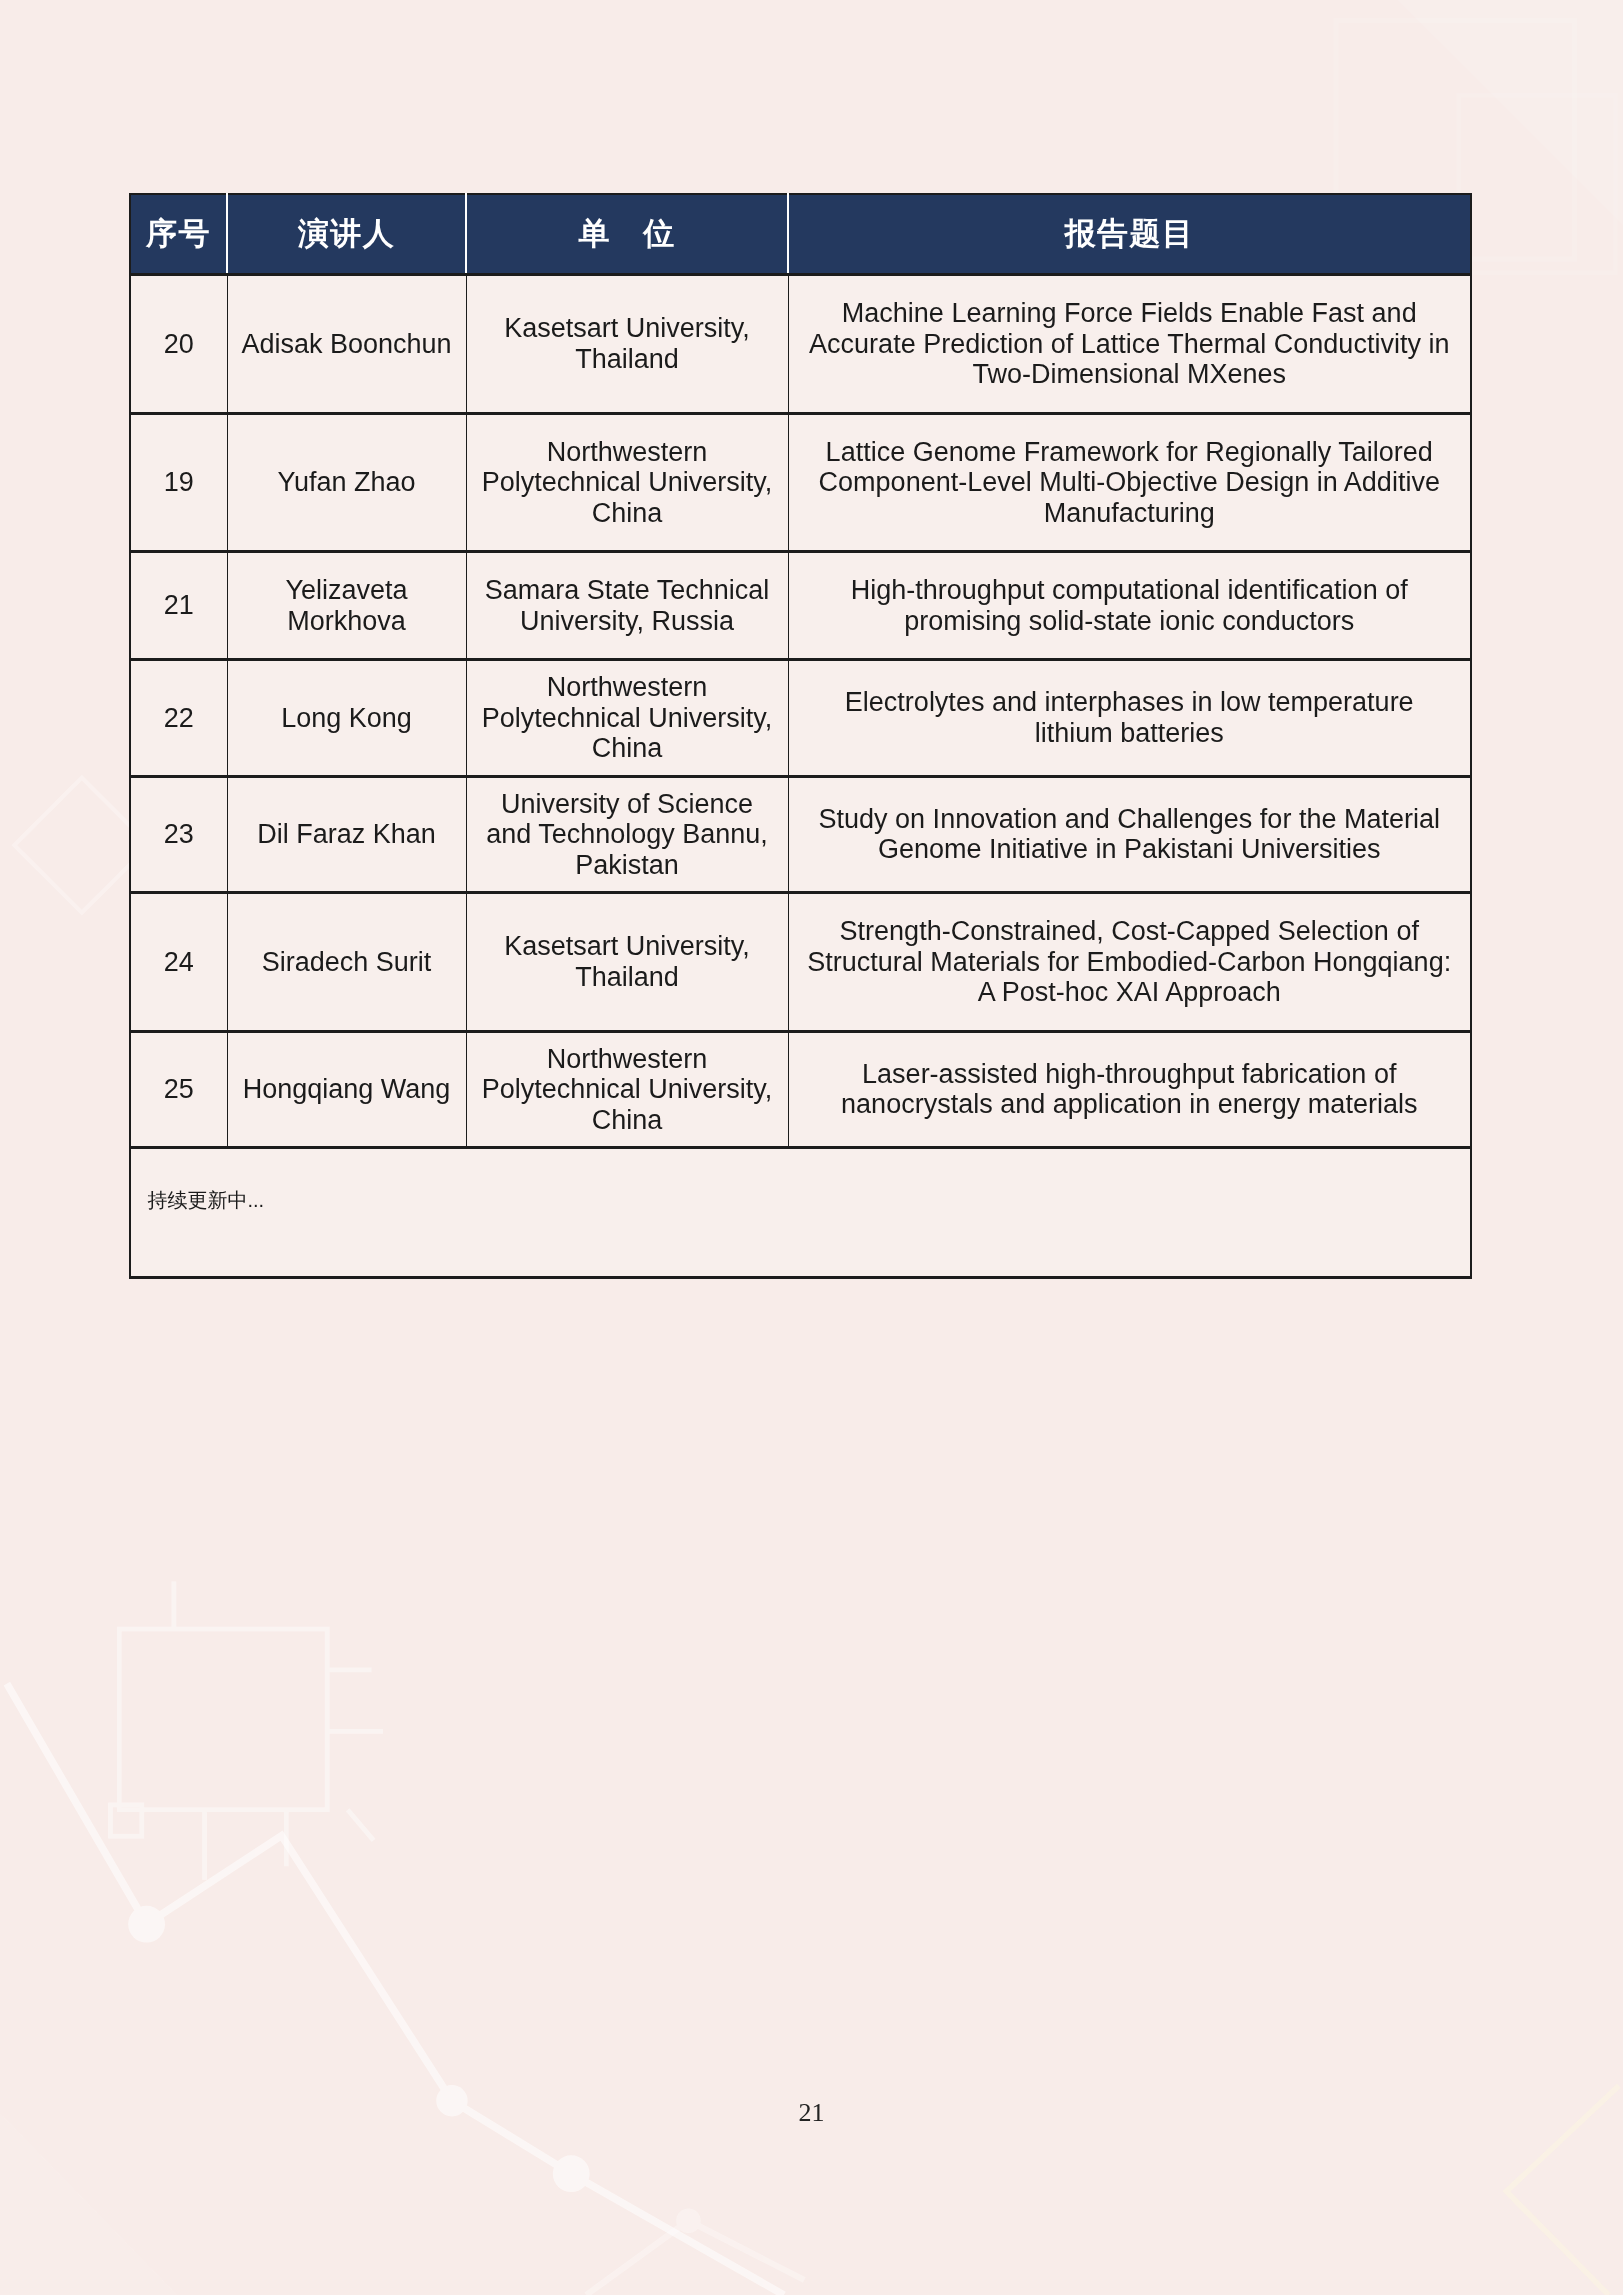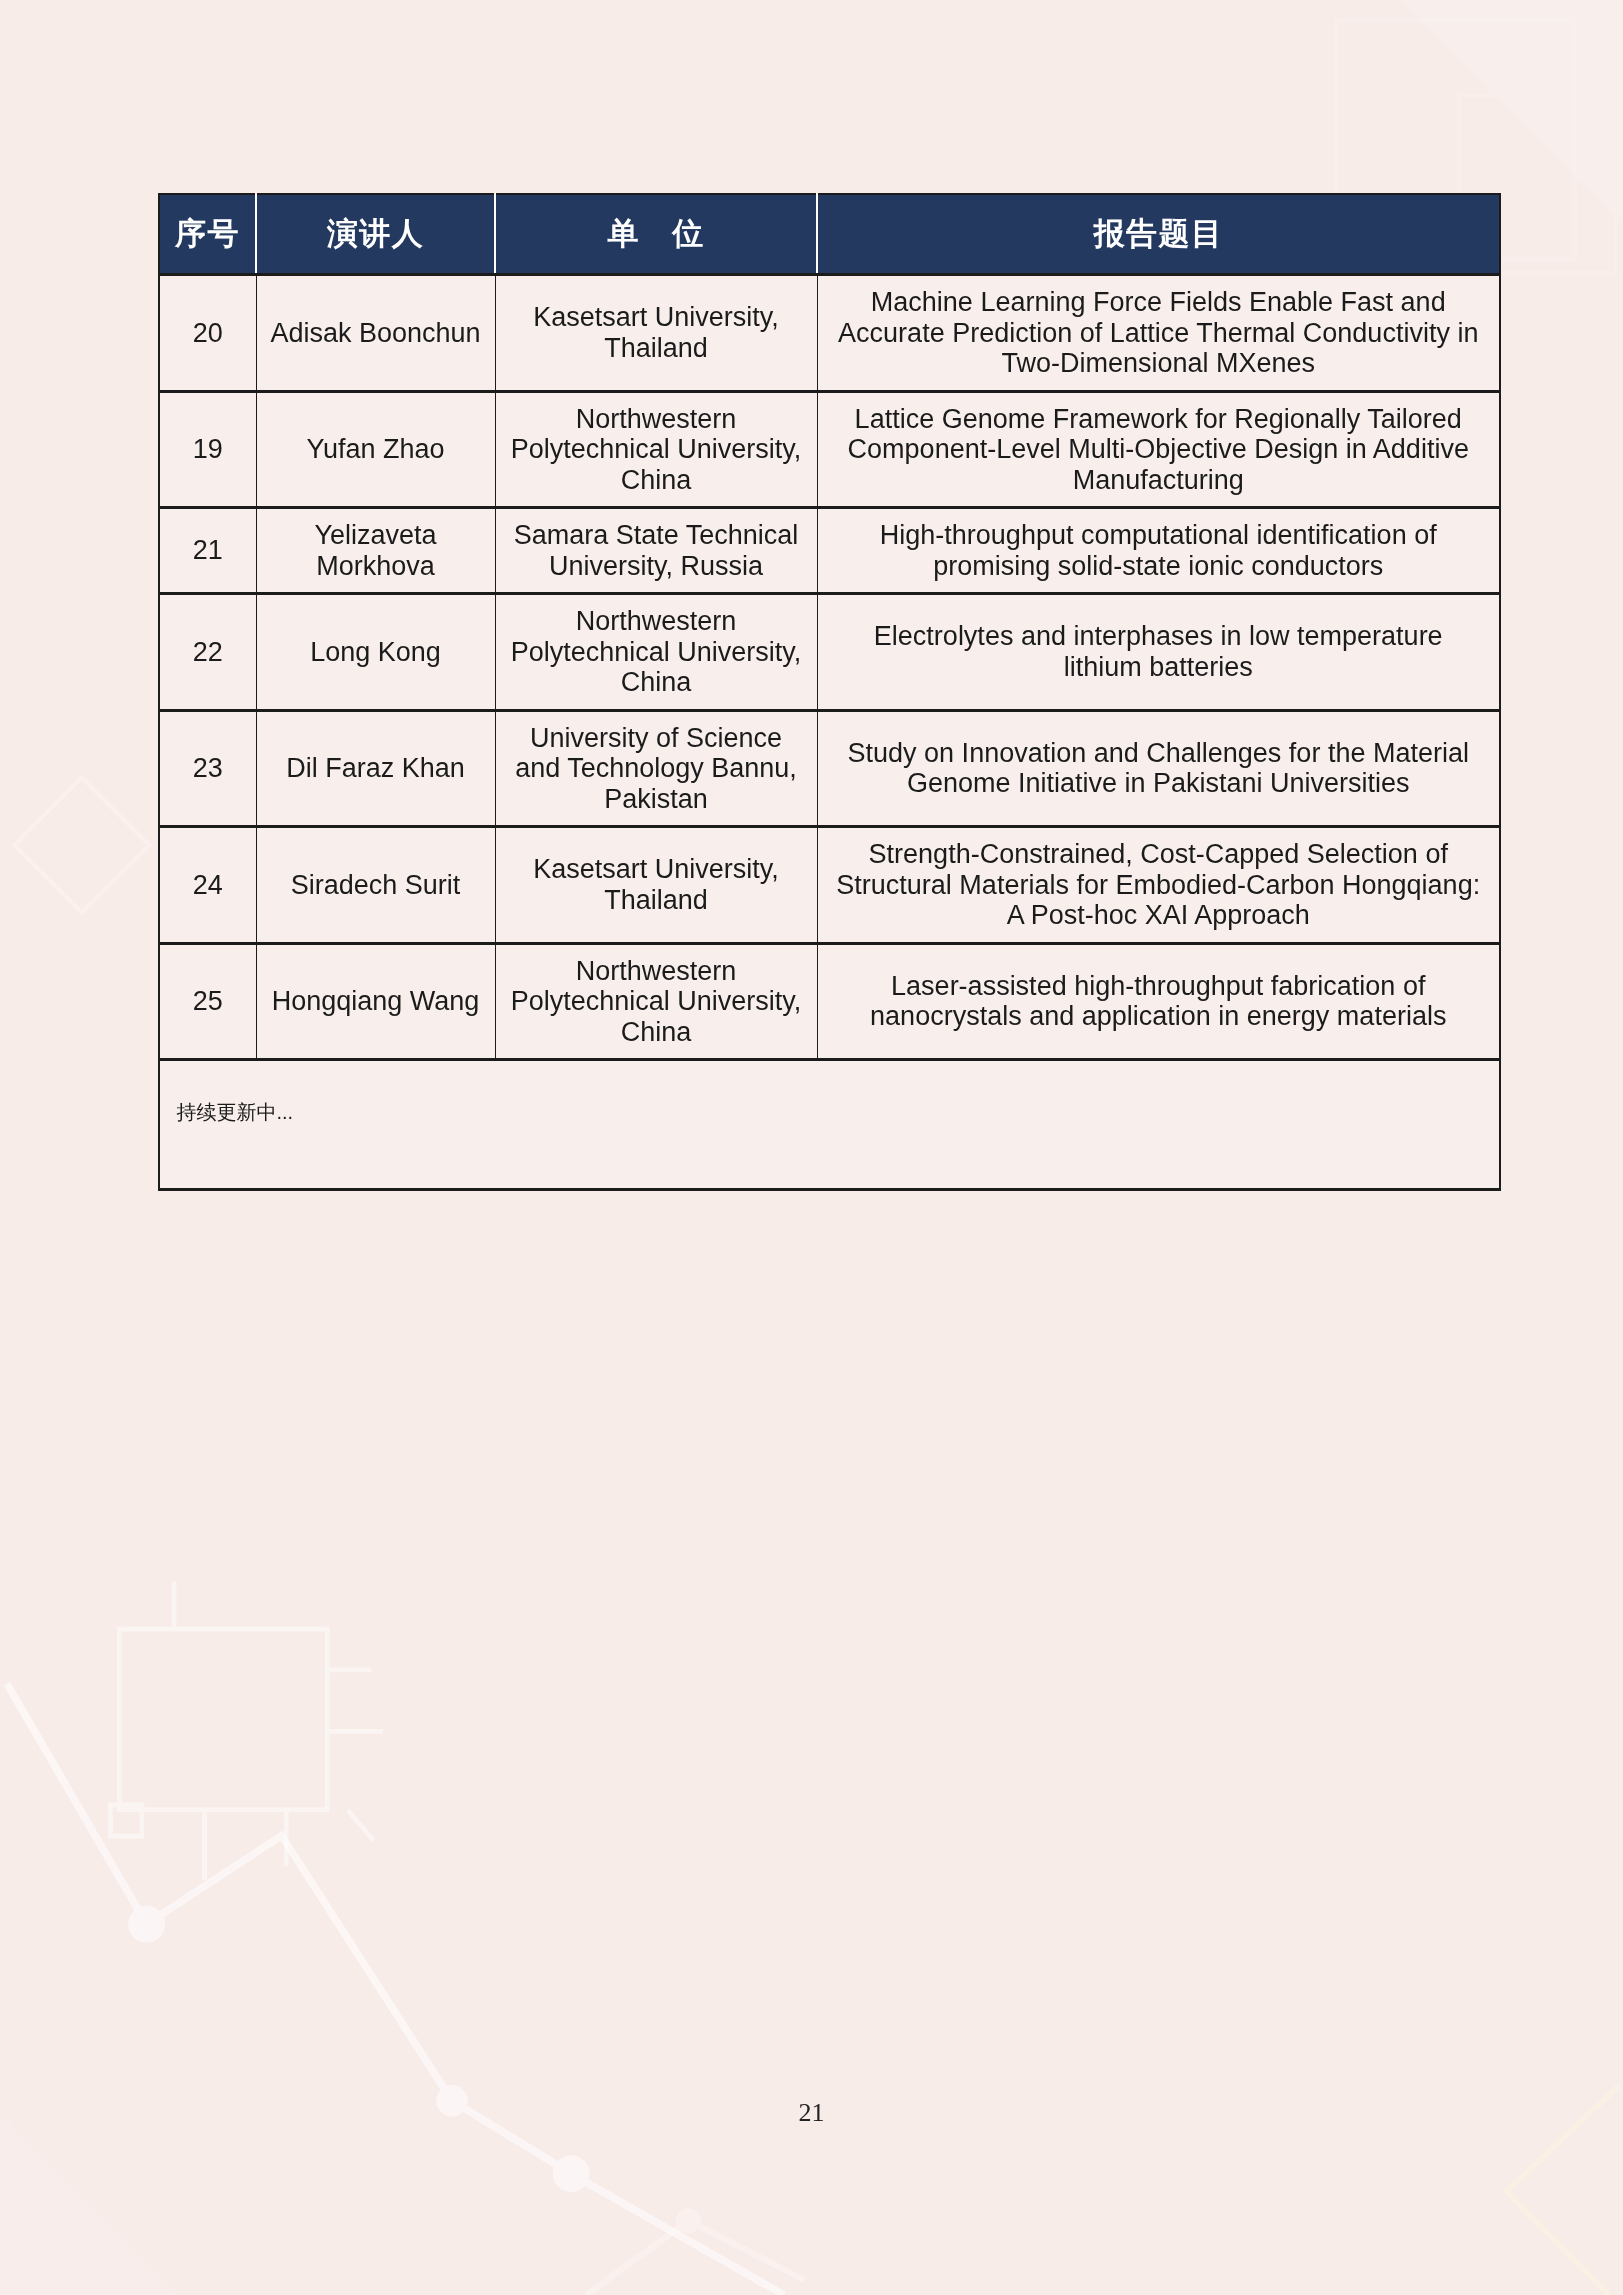--- a/index.html
+++ b/index.html
@@ -19,21 +19,21 @@
   }
   .bg-svg {
     position: absolute;
     inset: 0;
     width: 1623px;
     height: 2295px;
     pointer-events: none;
   }
   .table-wrap {
     position: absolute;
-    left: 158px;
+    left: 129px;
     top: 193px;
     width: 1342px;
   }
   table.program {
     width: 100%;
     border-collapse: collapse;
     table-layout: fixed;
     border: 2.7px solid #1c1c1c;
   }
   table.program th {
@@ -58,21 +58,21 @@
     text-align: center;
     vertical-align: middle;
     border-left: 1.4px solid #1c1c1c;
     border-right: 1.4px solid #1c1c1c;
     border-top: 3.4px solid #1c1c1c;
     border-bottom: 3.4px solid #1c1c1c;
     padding: 11px 8.2px;
     overflow-wrap: break-word;
   }
   table.program td.title-cell {
-    padding: 11px 15px;
+    padding: 22px 15px;
   }
   table.program td.update-cell {
     text-align: left;
     padding: 13.6px 16.4px 38px 16.4px;
     font-size: 20px;
     height: 75px;
     vertical-align: middle;
   }
   .page-number {
     position: absolute;

